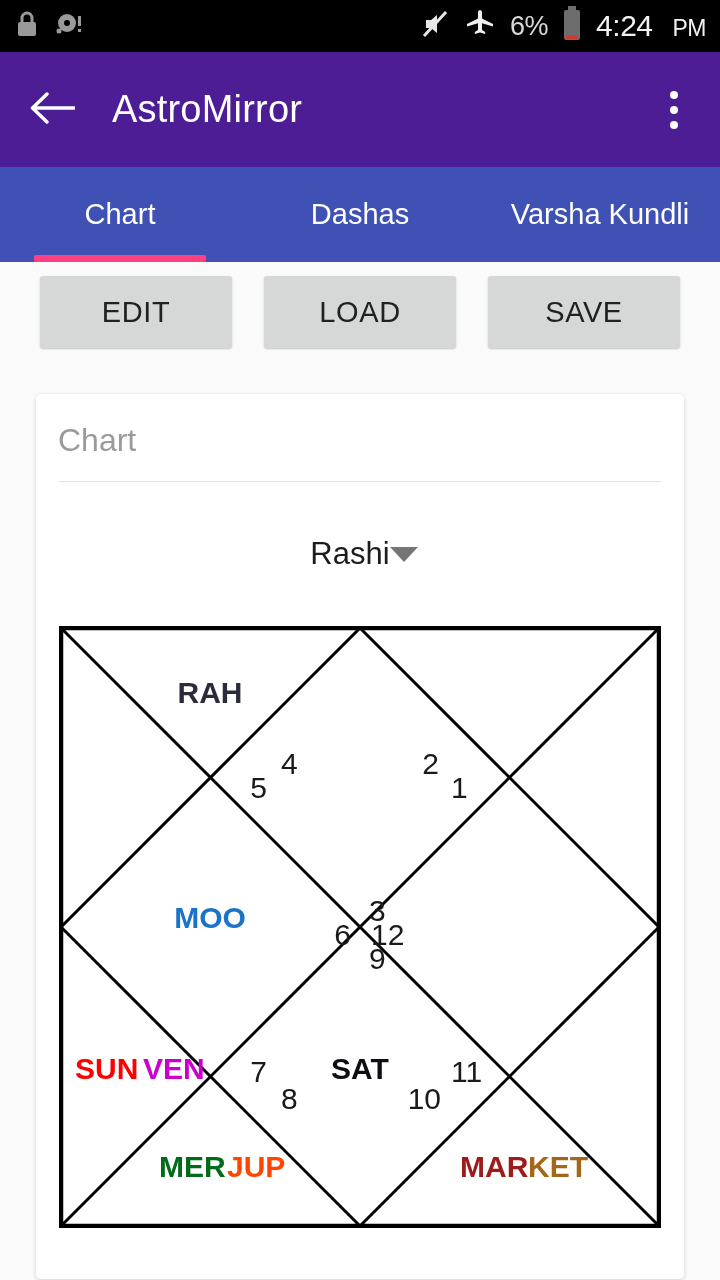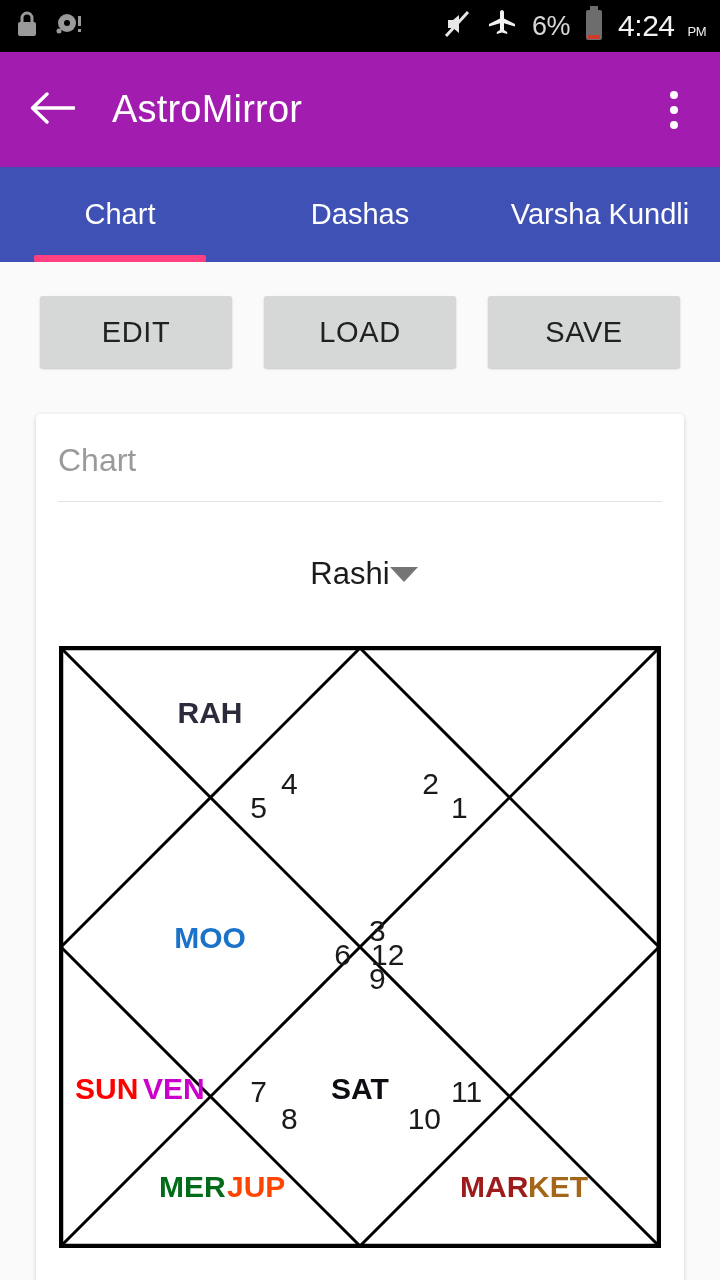--- a/index.html
+++ b/index.html
@@ -35,26 +35,26 @@
   .battery-pct {
     color: #d8d8d8;
     font-size: 27px;
     letter-spacing: -0.5px;
   }
   .clock {
     color: #f2f2f2;
     font-size: 30px;
     letter-spacing: -0.5px;
   }
-  .clock .ampm { font-size: 13px; margin-left: 13px; }
+  .clock .ampm { font-size: 23px; margin-left: 20px; }
 
   
   .app-bar {
     height: 115px;
-    background: #a21caf;
+    background: #4c1d95;
     display: flex;
     align-items: center;
     padding: 0 24px;
     position: relative;
   }
   .back-arrow { width: 56px; height: 56px; display: flex; align-items: center; justify-content: center; cursor: pointer; }
   .app-title {
     color: #ffffff;
     font-size: 38px;
     margin-left: 32px;
@@ -111,21 +111,20 @@
     background: #ff4081;
     border-radius: 2px;
   }
 
   
   .action-row {
     display: flex;
     gap: 32px;
     padding: 14px 40px 0 40px;
     background: #fafafa;
-    margin-top: 20px;
   }
   .action-btn {
     flex: 1;
     height: 72px;
     background: #d6d7d7;
     border: none;
     border-radius: 3px;
     color: #212121;
     font-family: "Liberation Sans", sans-serif;
     font-size: 29px;

